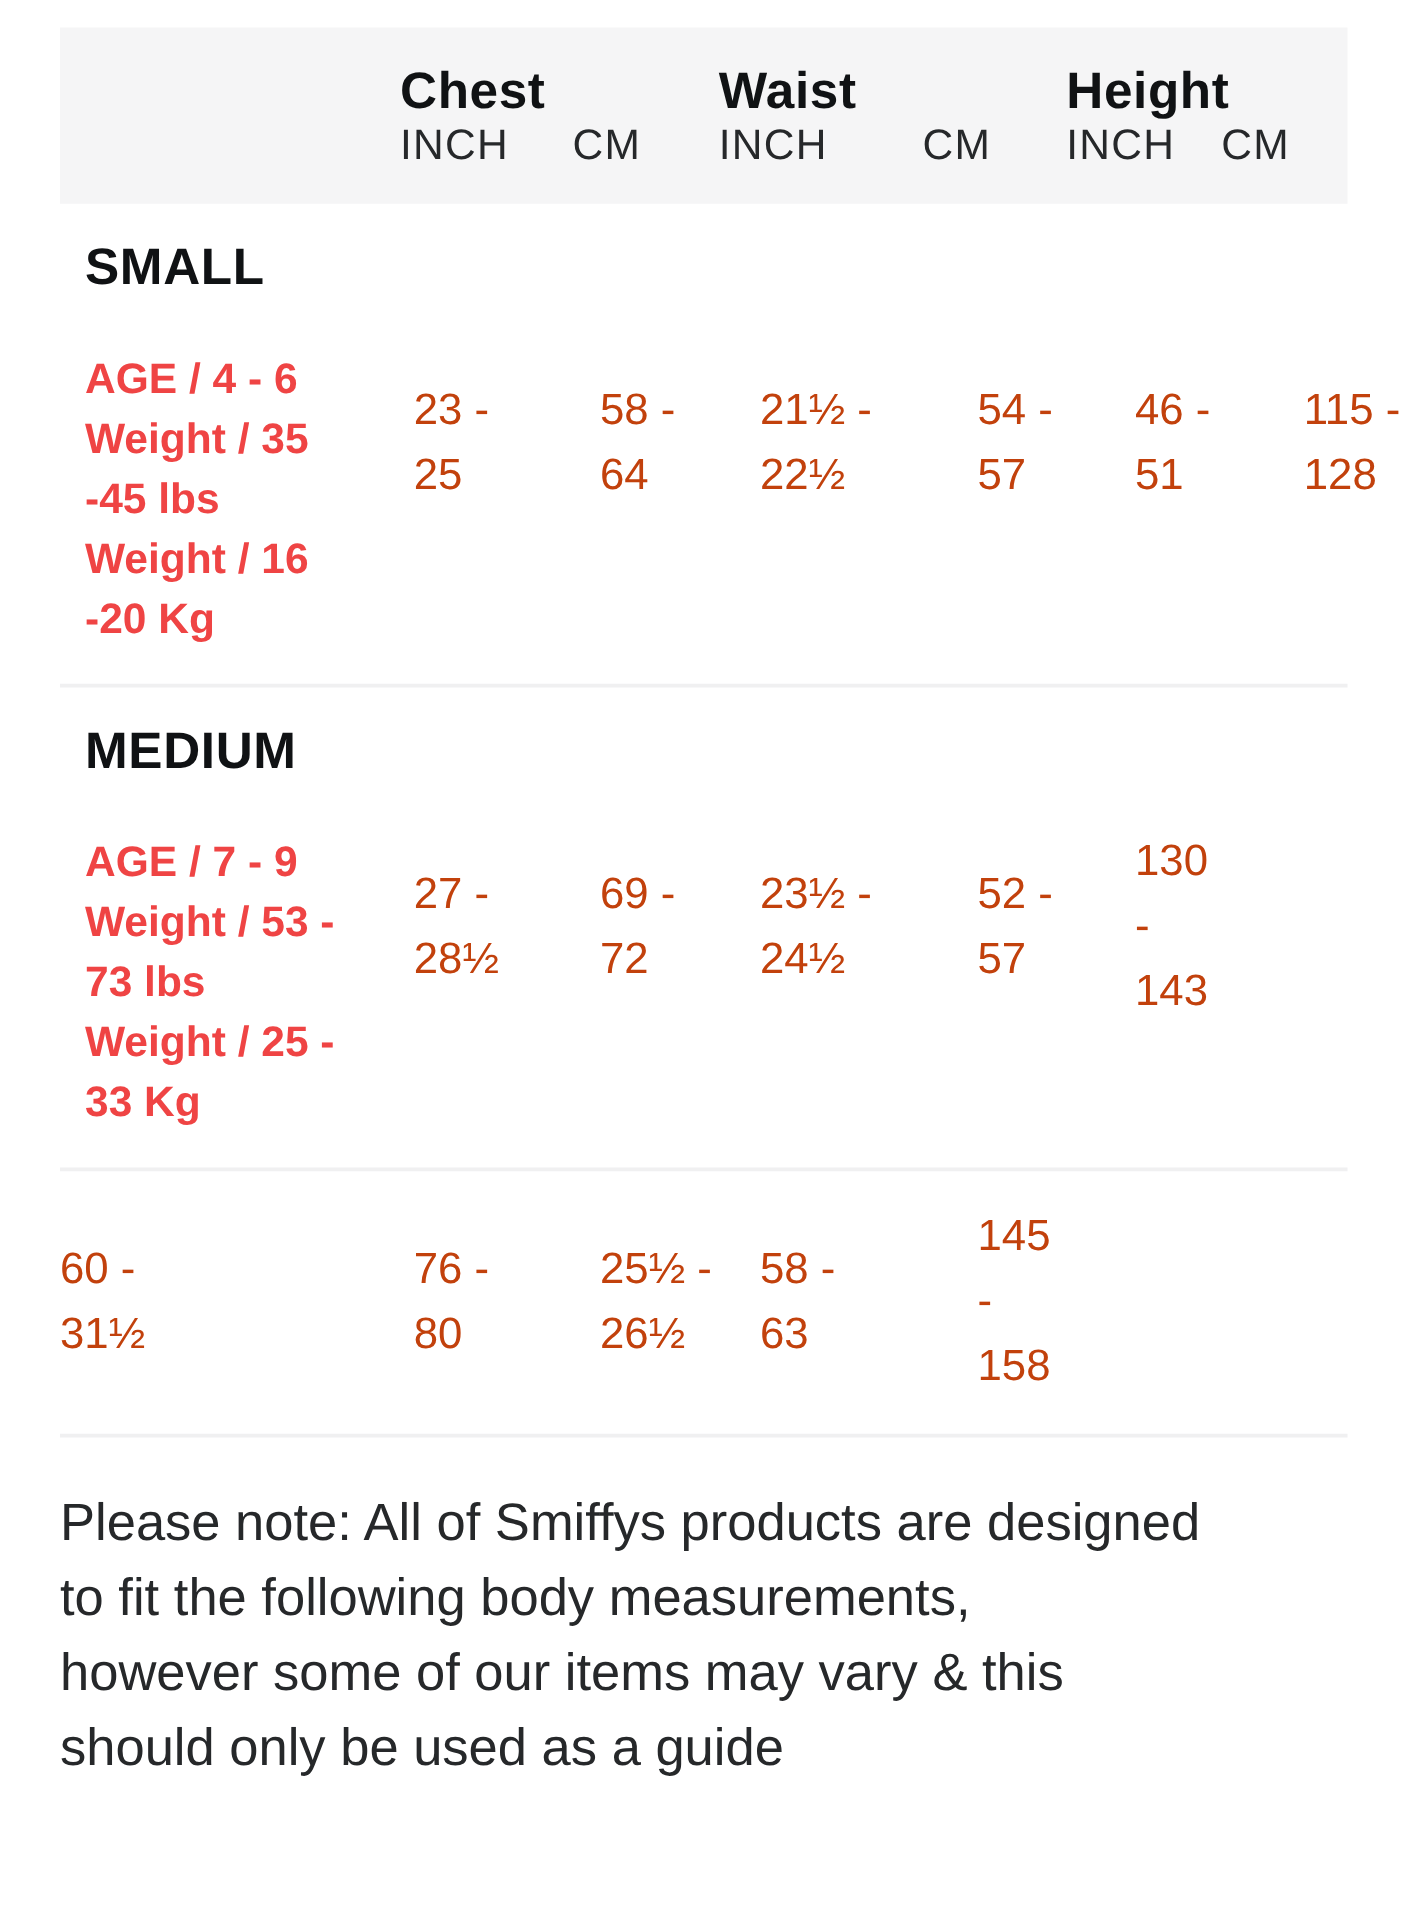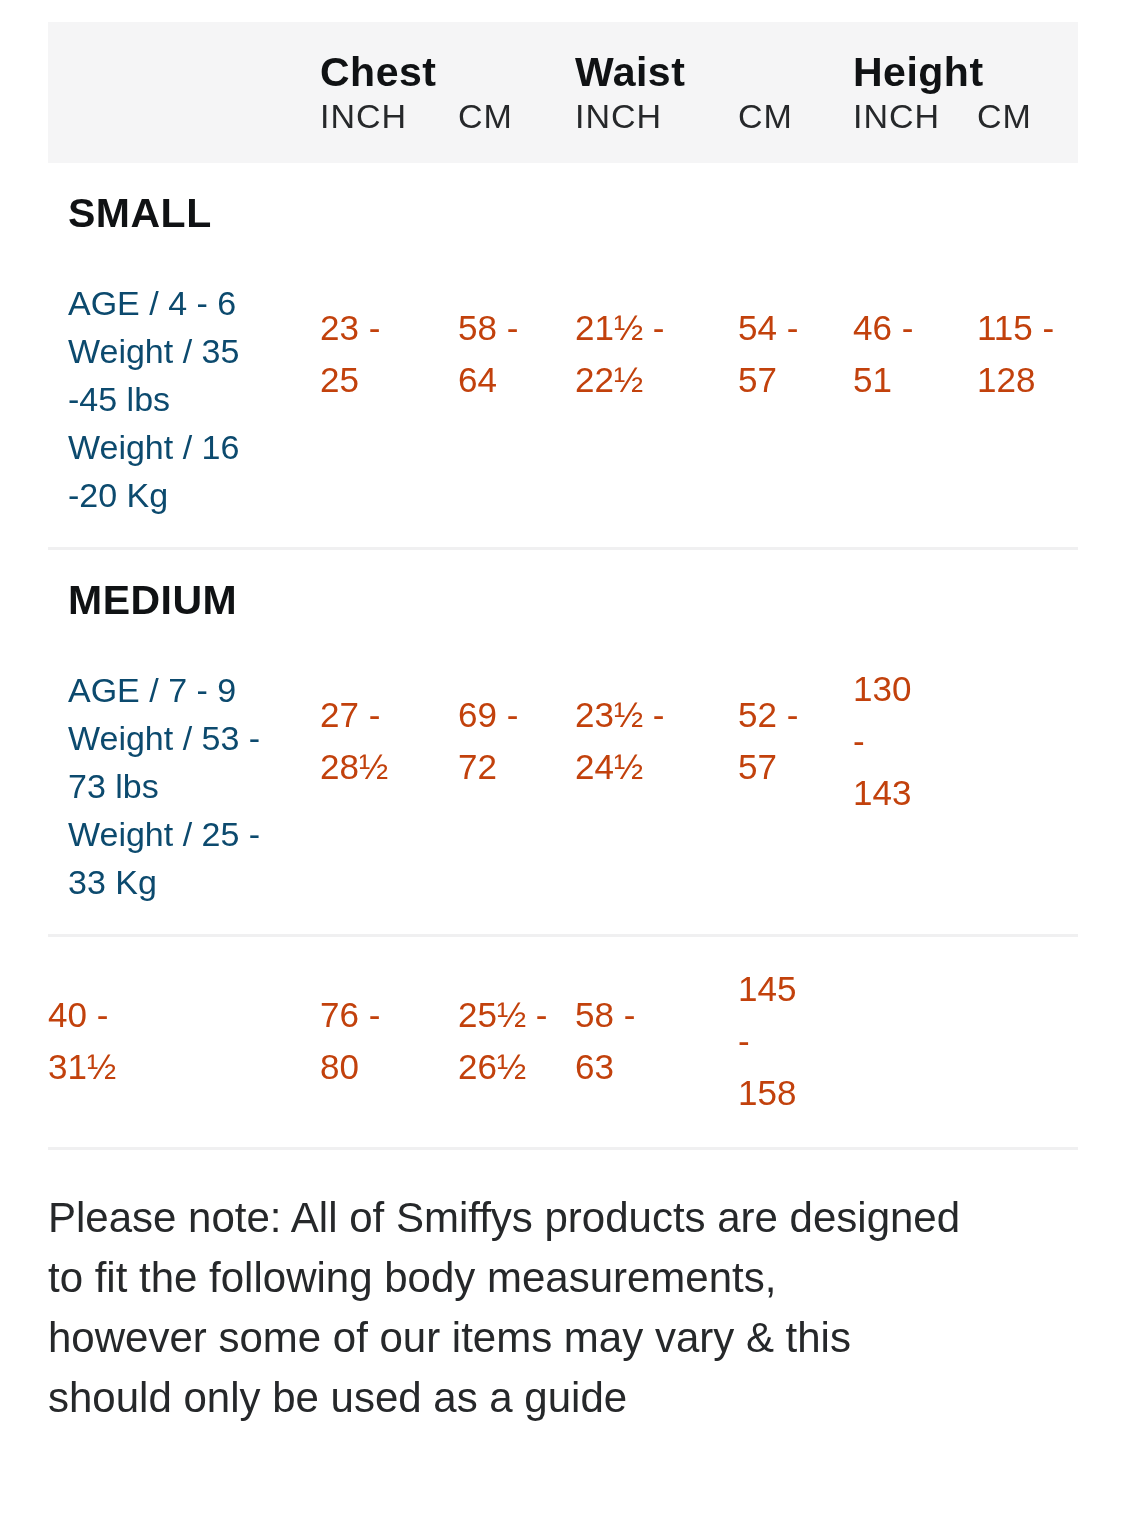--- a/index.html
+++ b/index.html
@@ -49,40 +49,42 @@
   .u2 { grid-column: 3; }
   .u3 { grid-column: 4; }
   .u4 { grid-column: 5; }
   .u5 { grid-column: 6; }
   .u6 { grid-column: 7; }
   
   .row {
     padding: 26px 0 28px;
     border-bottom: 3px solid #f0f0f1;
     align-items: center;
+    gap: 11px;
   }
   .label-col {
     grid-column: 1;
     padding-left: 20px;
     align-self: stretch;
   }
   .size-title {
     margin: 0;
     font-size: 41px;
     font-weight: 700;
     letter-spacing: 0.5px;
     line-height: 48px;
     color: #101214;
   }
   .details {
     margin: 42px 0 0;
     font-size: 34px;
     line-height: 48px;
     white-space: pre-line;
-    color: #0c4a6e;
+    color: #ef4444;
+    font-weight: bold;
   }
   .val {
     font-size: 35px;
     line-height: 52px;
     white-space: pre-line;
     color: #c2410c;
   }
   
   .note {
     margin: 38px 0 0;
@@ -148,21 +150,21 @@
     <div class="val">23½ -
 24½</div>
     <div class="val">52 -
 57</div>
     <div class="val">130
 -
 143</div>
   </section>
 
   <section class="row grid">
-    <div class="val">40 -
+    <div class="val">60 -
 31½</div>
     <div class="val">76 -
 80</div>
     <div class="val">25½ -
 26½</div>
     <div class="val">58 -
 63</div>
     <div class="val">145
 -
 158</div>

